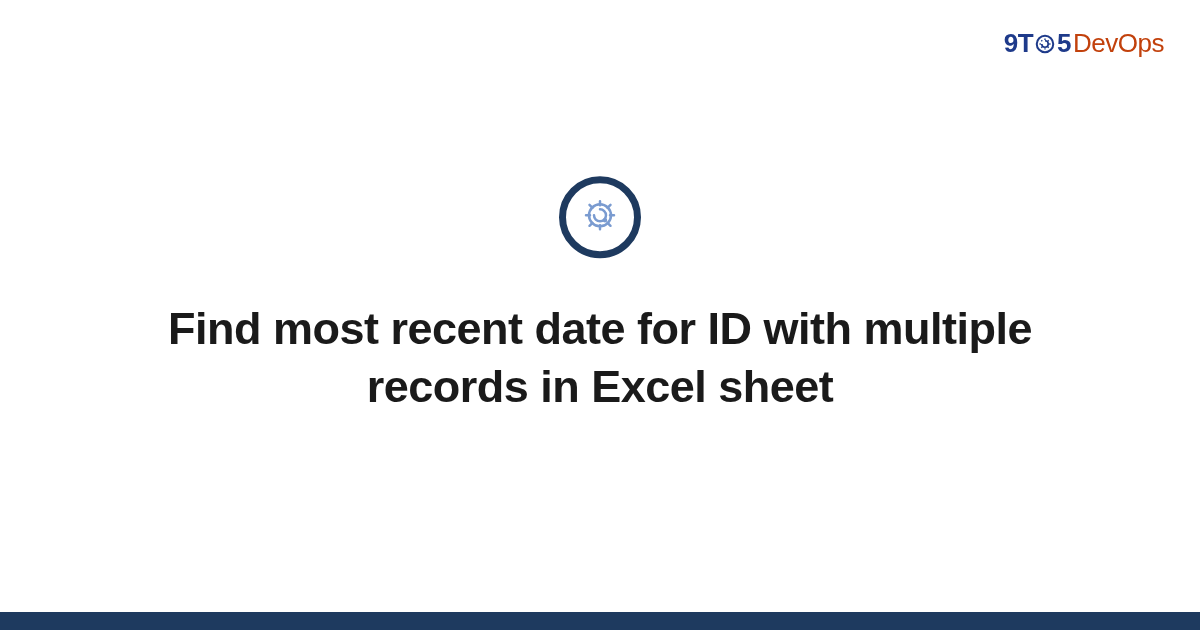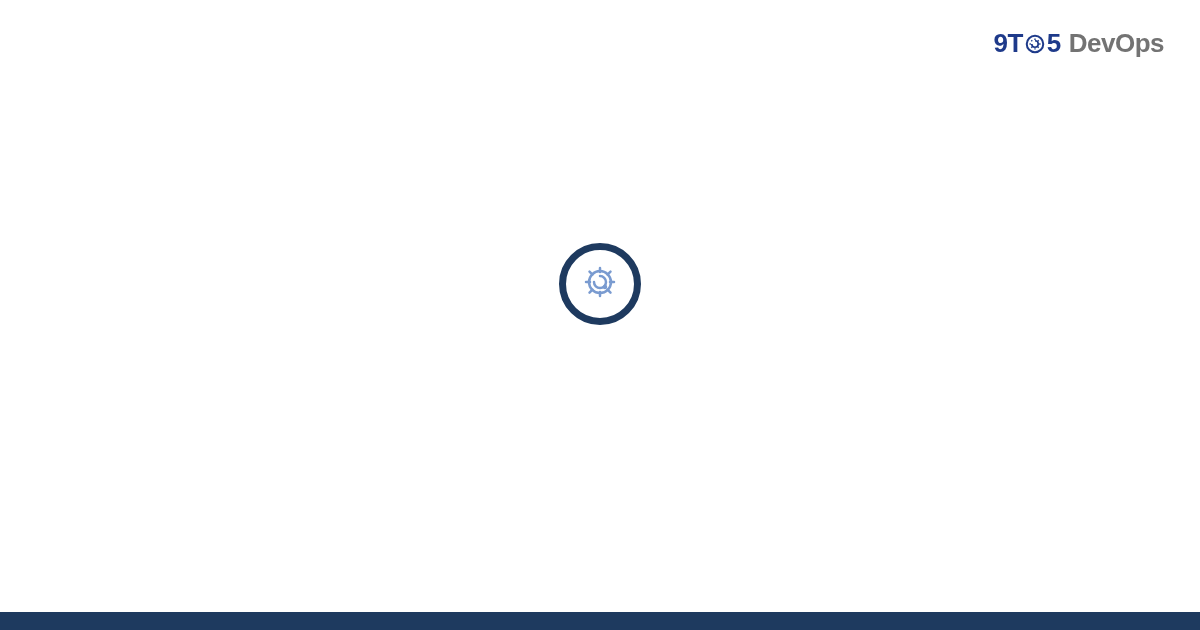--- a/index.html
+++ b/index.html
@@ -36,23 +36,23 @@
     .logo .gear-o {
       display: inline-flex;
       align-items: center;
       margin: 0 1px;
     }
     .logo .five {
       color: #1e3a8a;
       font-weight: 700;
     }
     .logo .devops {
-      color: #737373;
-      font-weight: 700;
-      margin-left: 8px;
+      color: #c2410c;
+      font-weight: 400;
+      margin-left: 2px;
     }
     .center-content {
       position: absolute;
       top: 50%;
       left: 50%;
       transform: translate(-50%, -58%);
       width: 100%;
       text-align: center;
       display: flex;
       flex-direction: column;
@@ -109,15 +109,16 @@
       <svg width="48" height="48" viewBox="0 0 48 48" fill="none">
         <g stroke="#7a9bd0" stroke-width="2.5" fill="none" stroke-linejoin="round" stroke-linecap="round">
           <path d="M24 14 L24 10 M24 38 L24 34 M14 24 L10 24 M38 24 L34 24 M16.5 16.5 L13.5 13.5 M31.5 31.5 L34.5 34.5 M31.5 16.5 L34.5 13.5 M16.5 31.5 L13.5 34.5"></path>
           <circle cx="24" cy="24" r="11"></circle>
           <path d="M24 18 a6 6 0 1 1 -6 6"></path>
           <circle cx="29" cy="29" r="1" fill="#7a9bd0"></circle>
         </g>
       </svg>
     </span>
   </div>
+  <h1 class="title">Find most recent date for ID with multiple records in Excel sheet</h1>
 </div>
 
 <div class="bottom-bar"></div>
 
 </body></html>

